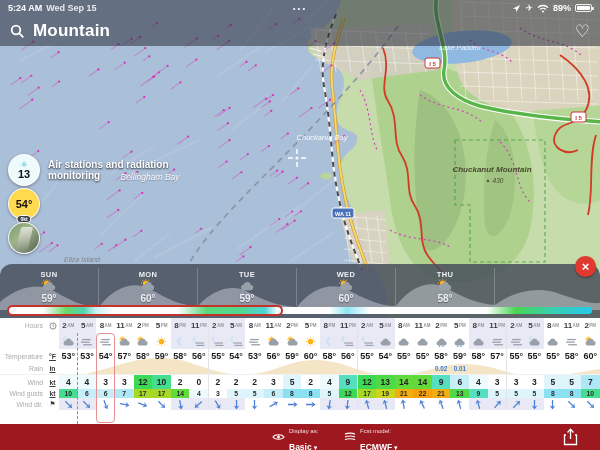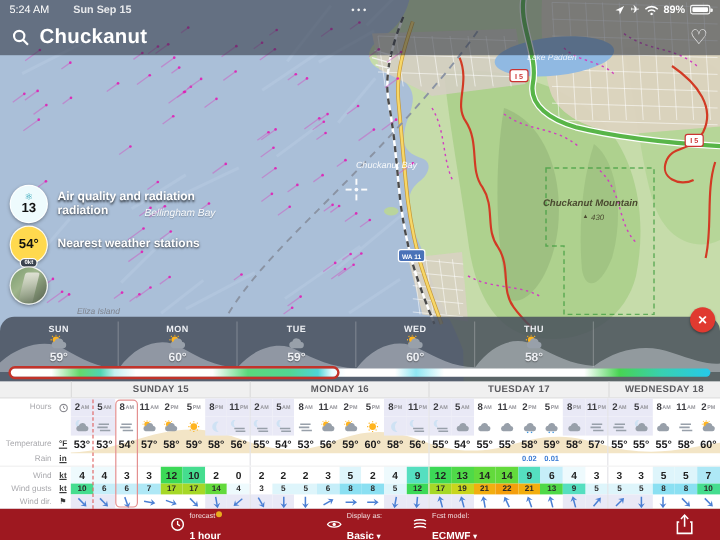--- a/index.html
+++ b/index.html
@@ -3,21 +3,21 @@
 <meta charset="utf-8">
 <style>
   html,body{margin:0;padding:0;background:#222;}
   *{box-sizing:border-box;font-family:"Liberation Sans","DejaVu Sans",sans-serif;}
   .screen{position:relative;width:600px;height:450px;overflow:hidden;background:#aabfd8;}
   svg text{user-select:none;}
 
   
   .topbar{position:absolute;left:0;top:0;width:600px;height:46px;background:rgba(42,48,60,.55);z-index:30;color:#fff;}
   .statusrow{position:absolute;left:0;top:0;width:100%;height:16px;font-size:9px;display:flex;align-items:center;padding:0 8px;}
-  .statustime{font-weight:normal;margin-right:20px;}
+  .statustime{font-weight:bold;margin-right:4px;}
   .statusdate{font-weight:bold;opacity:.85;}
   .statusdots{position:absolute;left:0;right:0;text-align:center;letter-spacing:2px;font-size:8px;opacity:.9;}
   .statusright{margin-left:auto;display:flex;align-items:center;gap:4px;font-size:9px;font-weight:bold;}
   .battery{width:17px;height:8px;border:1px solid rgba(255,255,255,.9);border-radius:2px;position:relative;}
   .battery::after{content:"";position:absolute;right:-3px;top:2px;width:2px;height:3px;background:rgba(255,255,255,.9);border-radius:0 1px 1px 0;}
   .battfill{position:absolute;left:1px;top:1px;bottom:1px;width:13px;background:#fff;border-radius:1px;}
   .searchrow{position:absolute;left:0;top:16px;width:100%;height:30px;display:flex;align-items:center;padding:0 10px;}
   .searchtext{font-size:17px;font-weight:bold;margin-left:8px;letter-spacing:.2px;}
   .heart{margin-left:auto;font-size:17px;line-height:1;opacity:.95;}
 
@@ -30,21 +30,21 @@
   .aqicon{font-size:8px;line-height:1;color:#27a0b4;}
   .stn{background:#ffd94e;color:#111;font-size:11px;font-weight:bold;}
   .stnbadge{position:absolute;bottom:-4px;left:50%;transform:translateX(-50%);background:#3c4450;color:#fff;font-size:5px;font-weight:bold;padding:0 3px;border-radius:4px;border:1px solid #fff;}
   .cam{background:linear-gradient(135deg,#7a9b6d 0%,#9fb58c 40%,#55604f 100%);overflow:hidden;}
   .cam::after{content:"";position:absolute;left:9px;top:4px;width:12px;height:26px;background:linear-gradient(180deg,rgba(230,230,220,.9),rgba(120,130,110,.4));transform:skewX(-14deg);border-radius:2px;}
 
   
   .closebtn{position:absolute;right:4px;top:256px;width:21px;height:21px;border-radius:50%;background:#e03a30;color:#fff;font-size:13px;font-weight:bold;display:flex;align-items:center;justify-content:center;z-index:40;box-shadow:0 1px 2px rgba(0,0,0,.4);}
 
   
-  .daystrip{position:absolute;left:0;top:264px;width:600px;height:68px;background:rgba(70,77,90,.84);border-radius:12px 12px 0 0;z-index:25;overflow:hidden;}
+  .daystrip{position:absolute;left:0;top:264px;width:600px;height:54px;background:rgba(70,77,90,.84);border-radius:12px 12px 0 0;z-index:25;overflow:hidden;}
   .dswave{position:absolute;left:0;top:6px;}
   .dayrow{position:absolute;left:0;top:4px;width:600px;height:38px;display:flex;}
   .daycell{width:99px;height:100%;display:flex;flex-direction:column;align-items:center;justify-content:flex-start;border-right:1px solid rgba(255,255,255,.22);color:#eef0f4;}
   .daycell:last-child{border-right:none;}
   .dayname{font-size:7.5px;font-weight:bold;letter-spacing:.4px;margin-top:2px;}
   .daytemp{font-size:10px;font-weight:bold;margin-top:1px;text-shadow:0 1px 1px rgba(0,0,0,.4);}
   .colorbar{position:absolute;left:8px;right:8px;top:43px;height:7px;border-radius:4px;
     background:linear-gradient(90deg,#fff 0%,#fff 6%,#4fd456 10%,#38d0a8 13%,#bfeff0 15%,#fff 18%,#fff 29%,#43d46a 34%,#3bd284 40%,#35cfd2 44%,#e8fbff 46%,#fff 48%,#fff 55%,#8fe6f2 58%,#fff 62%,#fff 82%,#48d453 87%,#38d0b0 93%,#26c9ea 100%);}
   .barhl{position:absolute;left:7px;top:41px;width:276px;height:11px;border:2px solid #c3332a;border-radius:6px;background:rgba(255,255,255,.12);}
 
@@ -385,21 +385,21 @@
     <text x="460" y="50" font-size="7" font-style="italic" fill="#f2f7ff" text-anchor="middle" opacity=".95">Lake Padden</text>
     <text x="492" y="172" font-size="8" font-style="italic" font-weight="bold" font-family="DejaVu Serif, serif" fill="#4a4a30" text-anchor="middle">Chuckanut Mountain</text>
     <text x="488" y="182" font-size="5" fill="#4a4a30" text-anchor="middle">▲</text>
     <text x="498" y="183" font-size="6.5" font-style="italic" fill="#4a4a30" text-anchor="middle">430</text>
     <text x="82" y="262" font-size="7" font-style="italic" fill="#7d828c" text-anchor="middle">Eliza Island</text>
   </svg>
 
   <div class="topbar">
     <div class="statusrow">
       <span class="statustime">5:24 AM</span>
-      <span class="statusdate">Sun Sep 15</span>
+      <span class="statusdate">Wed Sep 15</span>
       <span class="statusdots">•••</span>
       <span class="statusright">
         <svg width="9" height="9" viewBox="0 0 10 10">
             <path d="M1,5 L9,1 L5,9 L4.4,5.6 Z" fill="#fff"></path>
           </svg>
         <span style="font-size:9px;">✈</span>
         <svg width="12" height="9" viewBox="0 0 14 10">
           <path d="M1,4 A8.5,8.5 0 0 1 13,4" stroke="#fff" stroke-width="1.5" fill="none"></path>
           <path d="M3.5,6.3 A5,5 0 0 1 10.5,6.3" stroke="#fff" stroke-width="1.5" fill="none"></path>
           <circle cx="7" cy="8.6" r="1.2" fill="#fff"></circle>
@@ -408,38 +408,37 @@
         <span class="battery">
             <span class="battfill"></span>
           </span>
       </span>
     </div>
     <div class="searchrow">
       <svg width="15" height="15" viewBox="0 0 15 15">
         <circle cx="6" cy="6" r="4.3" stroke="#fff" stroke-width="1.8" fill="none"></circle>
         <line x1="9.4" y1="9.4" x2="13.3" y2="13.3" stroke="#fff" stroke-width="1.8"></line>
       </svg>
-      <span class="searchtext">Chuckanut</span>
+      <span class="searchtext">Mountain</span>
       <span class="heart">♡</span>
     </div>
   </div>
 
   <div class="mapbtn" style="top:154px;">
     <div class="btncirc aq">
       <span class="aqicon">⚛</span>
       <span class="aqnum">13</span>
     </div>
-    <div class="btnlabel">Air quality and radiation radiation</div>
+    <div class="btnlabel">Air stations and radiation monitoring</div>
   </div>
   <div class="mapbtn" style="top:188px;">
     <div class="btncirc stn">
       <span>54°</span>
       <span class="stnbadge">0kt</span>
     </div>
-    <div class="btnlabel">Nearest weather stations</div>
   </div>
   <div class="mapbtn" style="top:222px;">
     <div class="btncirc cam"></div>
   </div>
 
   <div class="closebtn">×</div>
 
   <div class="daystrip">
     <svg class="dswave" width="600" height="40" viewBox="0 0 600 40">
       <path d="M0,40 L0,32 C18,16 40,13 52,20 C68,29 82,37 99,37 C115,15 136,11 150,19 C166,28 180,36 198,36 C214,18 234,14 248,22 C262,29 276,36 297,37 C313,16 334,12 348,20 C364,28 378,36 396,36 C412,14 432,10 446,18 C462,26 476,34 495,35 C515,20 540,16 560,24 C578,30 590,34 600,33 L600,40 Z" fill="rgba(225,228,235,.42)"></path>
@@ -525,27 +524,20 @@
     <div class="colorbar"></div>
   </div>
   <div class="barhl" style="position:absolute;z-index:27;top:305px;"></div>
 
   <div class="ftable" id="ftable">
     <svg class="dunes" width="600" height="30" viewBox="0 0 600 30">
       <path d="M59,30 L59,29 C100,28 125,9 163,10 C192,11 202,22 232,26 C272,30 282,12 316,12 C346,13 352,23 382,27 C422,30 432,16 466,16 C496,17 502,26 532,28 C562,30 582,23 600,21 L600,30 Z" fill="#f3e5c6"></path>
     </svg>
     <div class="nowline"></div>
     <div class="curbox"></div>
-  <div class="frow hdr">
-        <div style="width: 59px;"></div>
-        <div class="hgrp" style="width: 149.2px;">SUNDAY 15</div>
-        <div class="hgrp" style="width: 149.2px;">MONDAY 16</div>
-        <div class="hgrp" style="width: 149.2px;">TUESDAY 17</div>
-        <div class="hgrp" style="width: 93.25px;">WEDNESDAY 18</div>
-      </div>
       <div class="frow r-hours">
         <div class="lbl">Hours</div>
         <div class="unit">
           <svg width="8" height="8" viewBox="0 0 12 12">
             <circle cx="6" cy="6" r="4.6" stroke="#8a8a90" stroke-width="1.4" fill="none"></circle>
             <path d="M6,3.4 L6,6 L7.8,7" stroke="#8a8a90" stroke-width="1.2" fill="none"></path>
           </svg>
         </div>
         <div class="cell night">
           <span class="hnum">2</span>
@@ -1436,30 +1428,20 @@
         <div class="cell">
           <svg width="9" height="11" viewBox="0 0 10 12" style="transform:rotate(135deg)">
             <line x1="5" y1="11" x2="5" y2="3.4" stroke="#4a7fd4" stroke-width="1.4"></line>
             <path d="M5,0.4 L8.2,5 L5,3.4 L1.8,5 Z" fill="#4a7fd4"></path>
           </svg>
         </div>
       </div>
     </div>
 
   <div class="botbar">
-    <div class="botgrp" style="left:142px;">
-      <svg width="12" height="12" viewBox="0 0 12 12">
-        <circle cx="6" cy="6" r="4.8" stroke="#fff" stroke-width="1.2" fill="none"></circle>
-        <path d="M6,3.2 L6,6 L8,7.2" stroke="#fff" stroke-width="1.1" fill="none"></path>
-      </svg>
-      <span class="bottxt">
-        <span class="botsmall"><span>forecast</span><span class="badge"></span></span><br>
-        <span class="botbig">1 hour</span>
-      </span>
-    </div>
     <div class="botgrp" style="left:272px;">
       <svg width="13" height="10" viewBox="0 0 14 10">
         <path d="M1,5 C3,1.8 11,1.8 13,5 C11,8.2 3,8.2 1,5 Z" stroke="#fff" stroke-width="1.1" fill="none"></path>
         <circle cx="7" cy="5" r="1.5" fill="#fff"></circle>
       </svg>
       <span class="bottxt">
         <span class="botsmall">Display as:</span><br>
         <span class="botbig"><span>Basic</span><span class="chev">▾</span></span>
       </span>
     </div>

